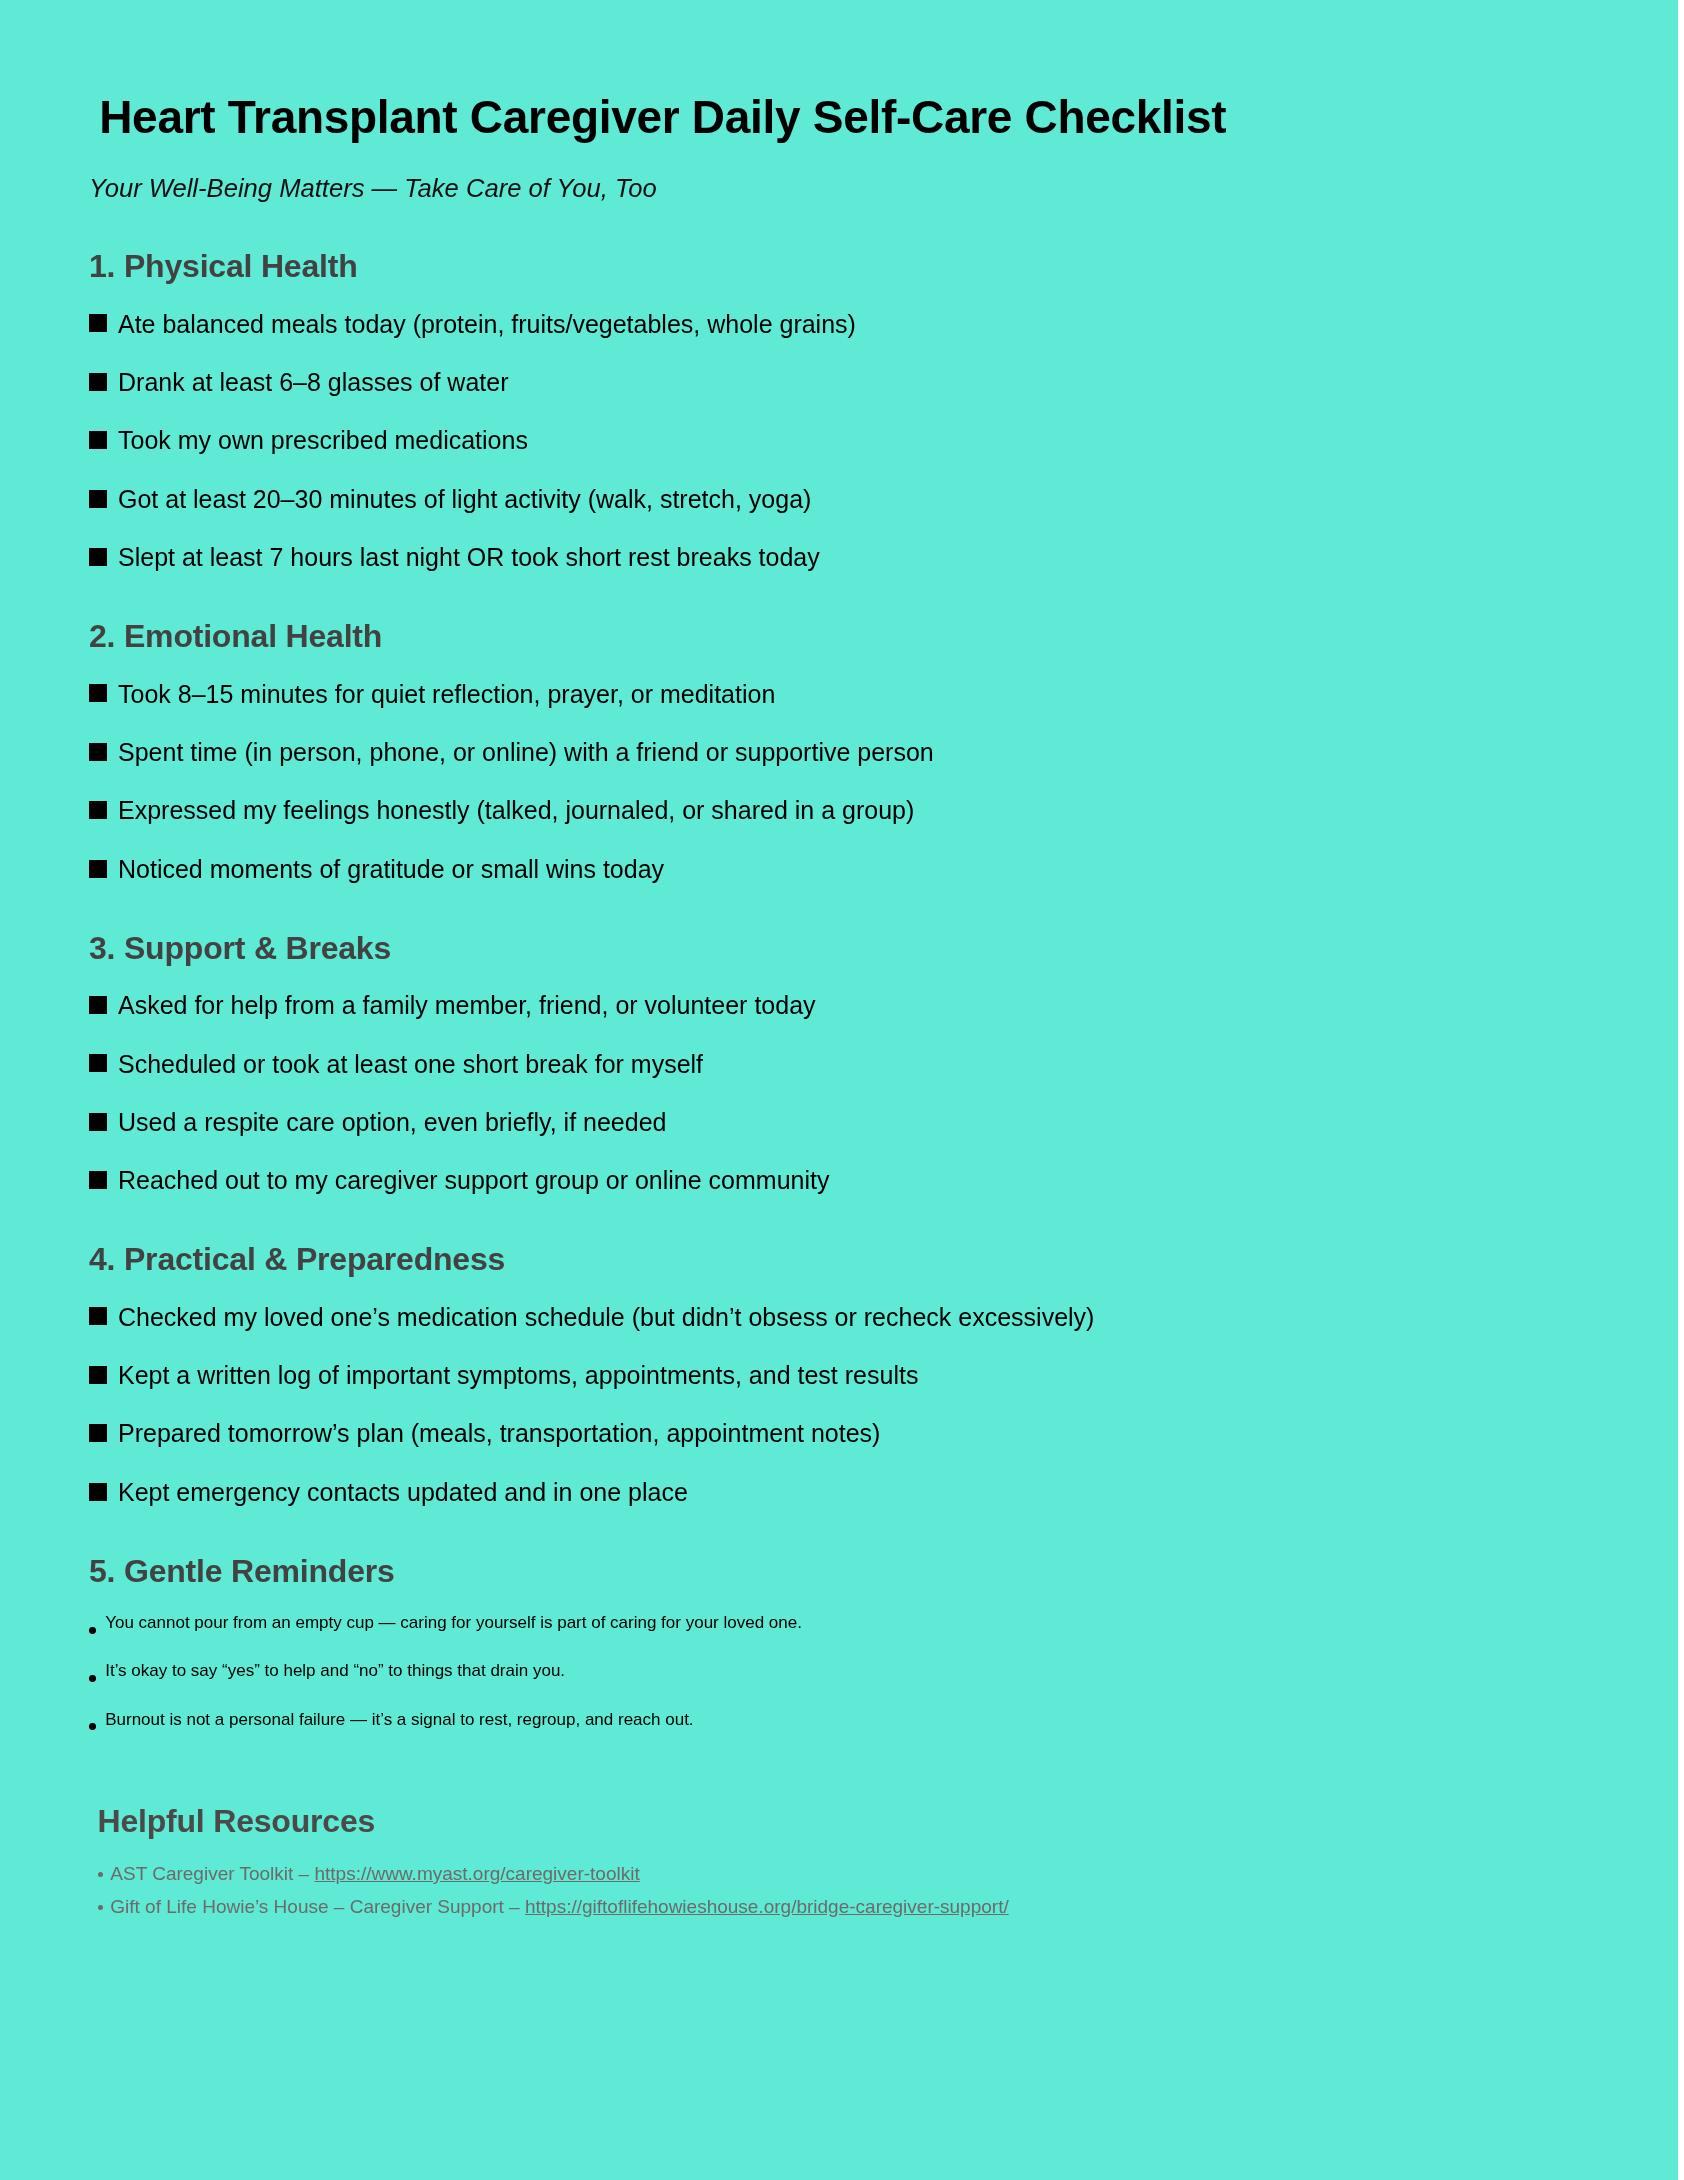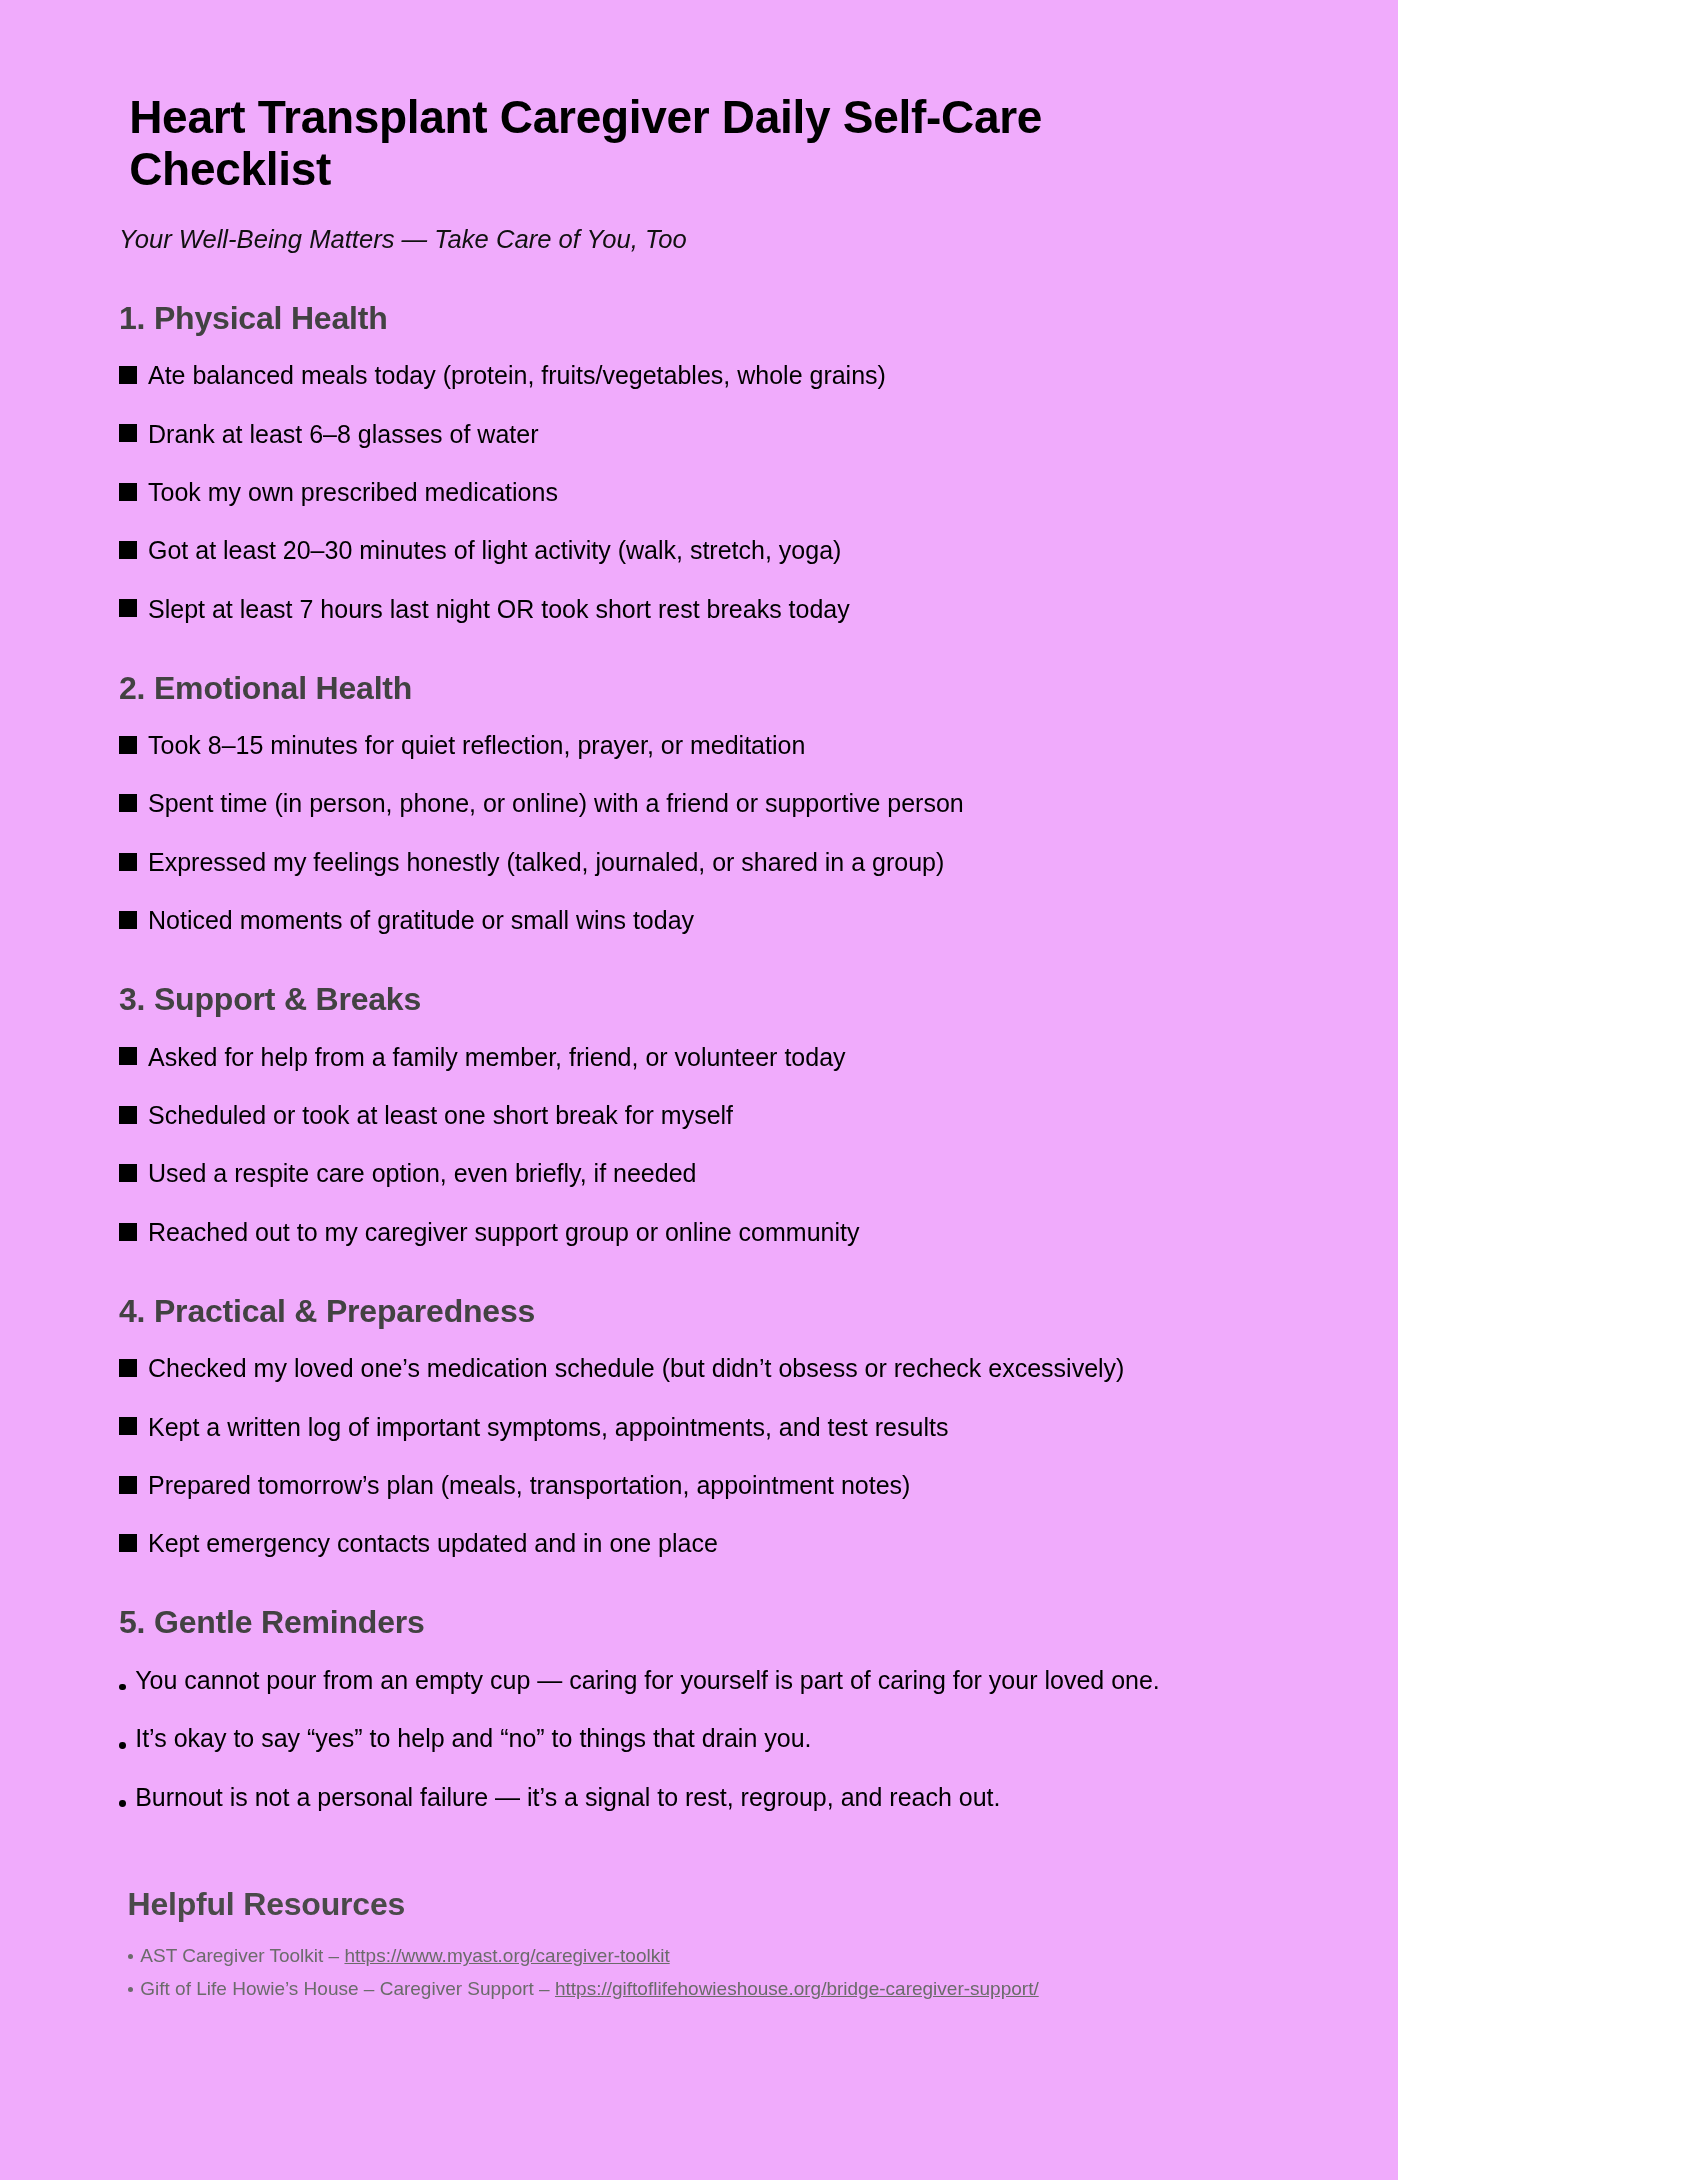--- a/index.html
+++ b/index.html
@@ -9,25 +9,25 @@
   }
   body {
     width: 1685px;
     min-height: 2181px;
     font-family: "Liberation Sans", sans-serif;
     color: #000000;
     -webkit-font-smoothing: antialiased;
   }
 
   .page {
-    width: 1398px;
+    width: 1678px;
     min-height: 2181px;
     box-sizing: border-box;
-    padding: 92px 201px 0 119px;
-    background: #f0abfc;
+    padding: 92px 201px 0 89px;
+    background: #5eead4;
     position: relative;
   }
 
   .doc-title {
     font-size: 46px;
     font-weight: bold;
     letter-spacing: -0.3px;
     line-height: 1.12;
     margin: 0 0 29px 10.2px;
     color: #000000;
@@ -81,21 +81,21 @@
     margin-right: 11px;
   }
 
   .check-text {
     flex: 1 1 auto;
   }
 
   .reminder-item {
     display: flex;
     align-items: center;
-    font-size: 25px;
+    font-size: 17px;
     line-height: 1.28;
     color: #000000;
     margin-bottom: 26.4px;
   }
   .reminder-item:last-child { margin-bottom: 0; }
 
   .dot-bullet {
     flex: 0 0 auto;
     width: 6.8px;
     height: 6.8px;

